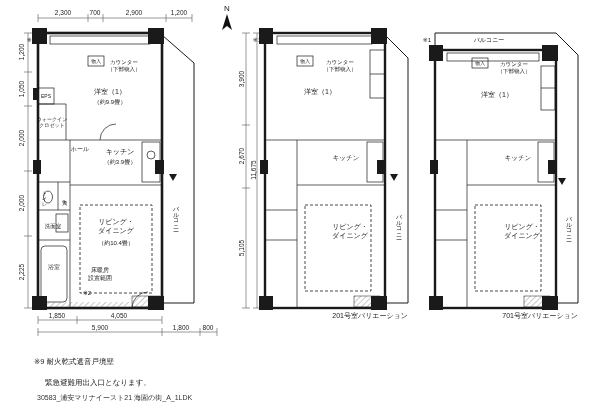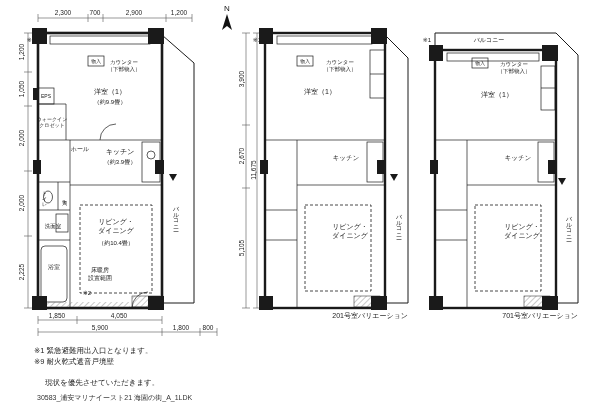--- a/index.html
+++ b/index.html
@@ -242,18 +242,17 @@
   <div class="lbl f5" style="left:480px;top:63px">物入</div>
   <div class="lbl f55" style="left:514px;top:68px">カウンター
 （下部物入）</div>
   <div class="lbl f7" style="left:497px;top:95px">洋室（1）</div>
   <div class="lbl f65" style="left:518px;top:158px">キッチン</div>
   <div class="lbl f7" style="left:522px;top:232px">リビング・
 ダイニング</div>
   <div class="vlbl f6" style="left:569px;top:225px">バルコニー</div>
   <div class="cap" style="left:578px;top:316px">701号室バリエーション</div>
 
-  <div class="fnote" style="top:346px">※1 緊急避難用出入口となります。</div>
   <div class="fnote" style="top:357px">※9 耐火乾式遮音戸境壁</div>
-  <div class="fnote" style="top:378px;margin-left:11px">現状を優先させていただきます。</div>
+  <div class="fnote" style="top:378px;margin-left:11px">緊急避難用出入口となります。</div>
   <div class="docid">30583_浦安マリナイースト21 海園の街_A_1LDK</div>
 
 </div>
 
 </body></html>

